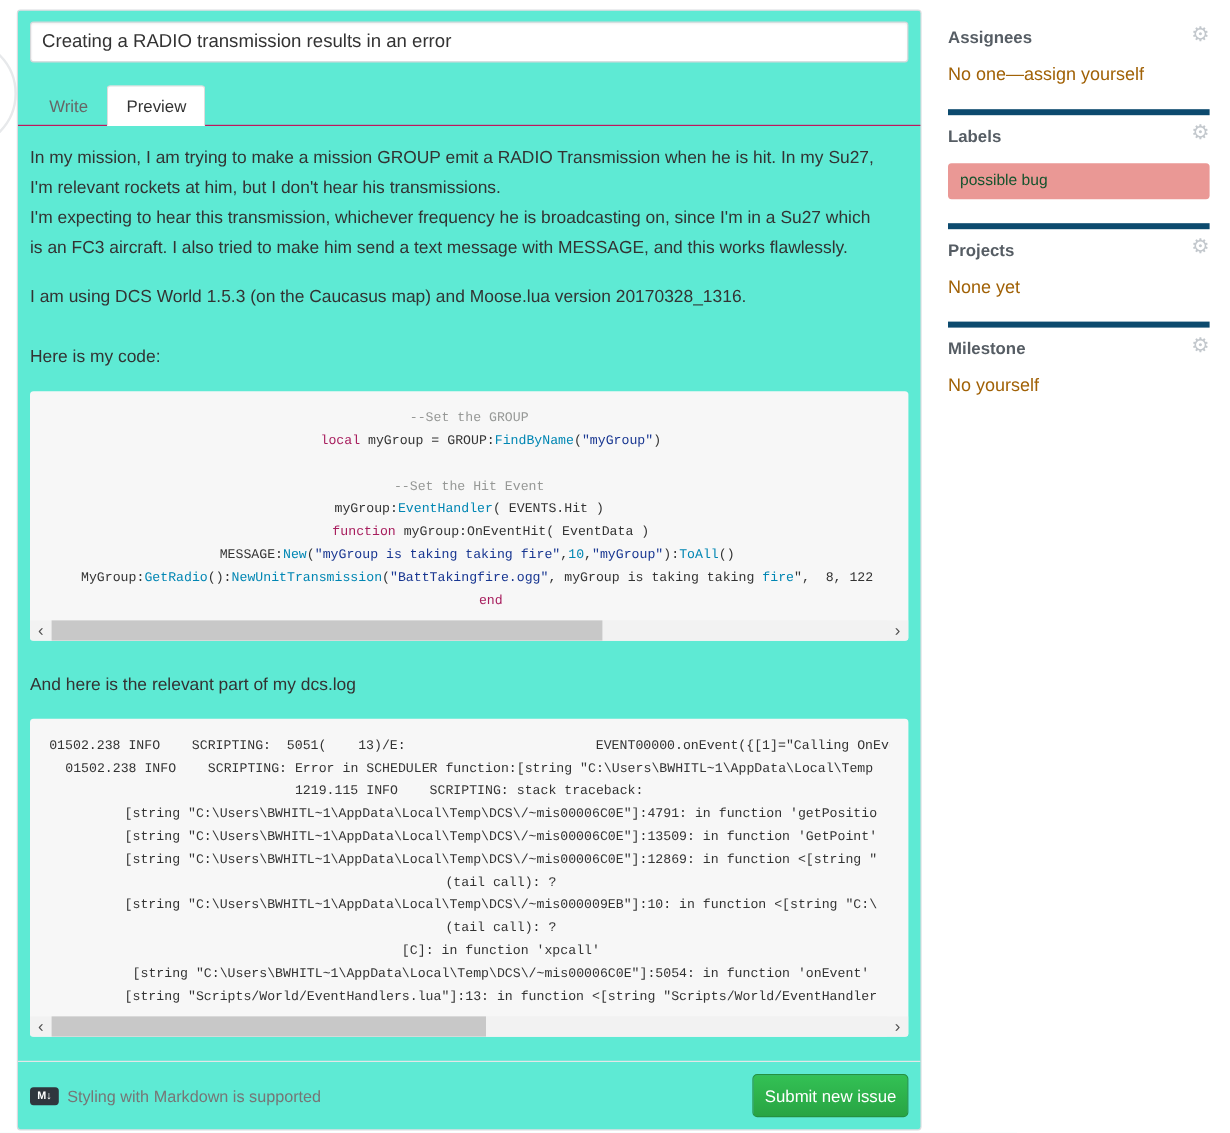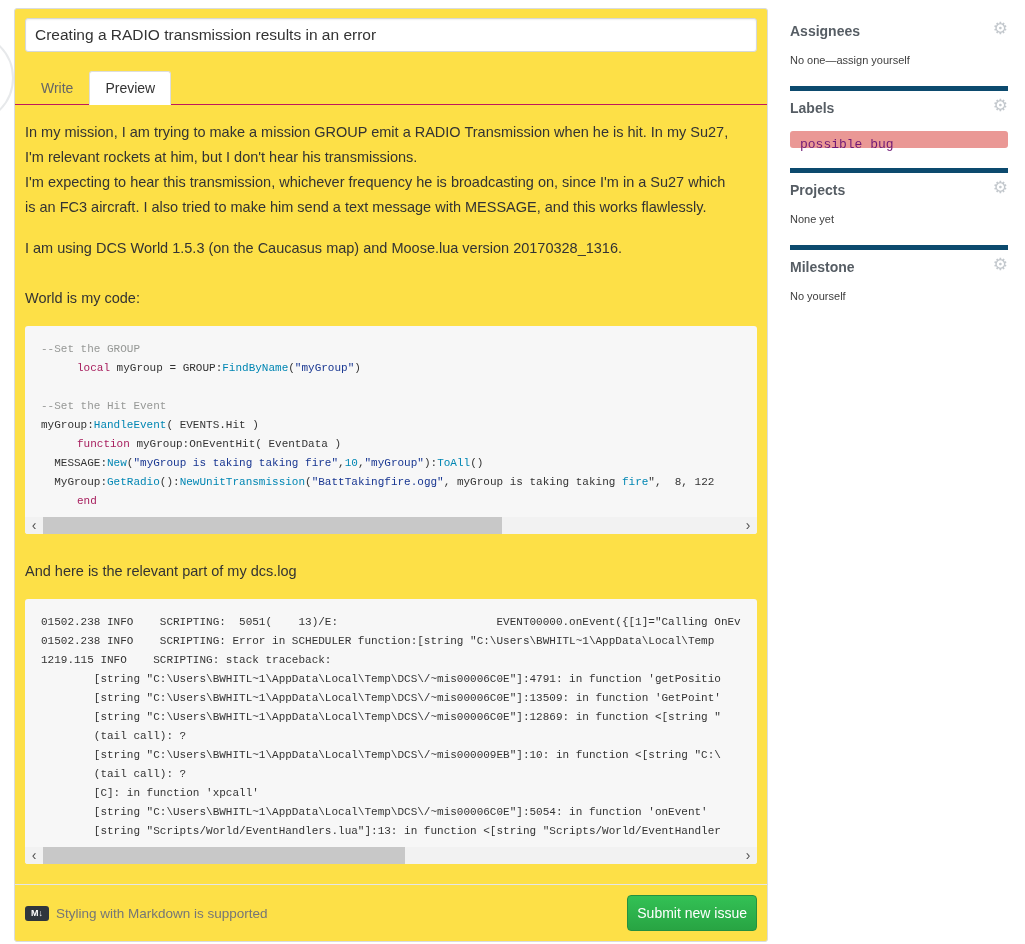--- a/index.html
+++ b/index.html
@@ -6,21 +6,21 @@
   html,body { width:1025px; height:944px; background:#fff; overflow:hidden;
     font-family:"Liberation Sans", sans-serif; color:#333; }
   .page { position:relative; width:1025px; height:944px; }
 
   
   .left-arc { position:absolute; left:-78px; top:32px; width:92px; height:92px;
     border-radius:50%; border:2px solid #e7e9eb; }
 
   
   .issue-box { position:absolute; left:14px; top:8px; width:754px;
-    background:#fde047; border:1px solid #d9dcdf; border-radius:3px; }
+    background:#5eead4; border:1px solid #d9dcdf; border-radius:3px; }
 
   .title-input { display:block; margin:9px 10px 0 10px; width:732px; height:34px;
     border:1px solid #d5d8da; border-radius:3px; background:#fff;
     box-shadow:inset 0 1px 2px rgba(0,0,0,0.06);
     padding:6px 9px; font-size:15.5px; color:#333;
     font-family:"Liberation Sans", sans-serif; outline:none; }
 
   .tabnav { display:flex; align-items:center; margin-top:19px; padding-left:10px;
     border-bottom:1px solid #be185d; }
   .tab { padding:8px 15px; font-size:14px; color:#666; border:1px solid transparent;
@@ -29,21 +29,21 @@
 
   .preview-body { padding:15px 10px 0 10px; }
   .md p { font-size:14.5px; line-height:25px; color:#333; }
   .p-line { white-space:nowrap; overflow:hidden; }
   .md .spacer { height:16px; }
   .md .spacer-lg { height:25px; }
 
   
   .codewrap { margin-top:15px; background:#f7f7f7; border-radius:3px; overflow:hidden; }
   .codebody { padding:14px 16px 6px 16px; overflow:hidden;
-    font-family:"Liberation Mono", monospace; font-size:11px; line-height:19px; color:#333; }
+    font-family:"Liberation Mono", monospace; font-size:11px; line-height:19px; color:#333;text-align:center; }
   .code-line { white-space:pre; overflow:hidden; }
   .tk-comment { color:#969896; }
   .tk-keyword { color:#a71d5d;margin-left:36px; }
   .tk-func    { color:#0086b3; }
   .tk-string  { color:#183691; }
   .tk-num     { color:#0086b3; }
 
   
   .hscroll { display:flex; align-items:stretch; height:17px; background:#f2f2f2; }
   .hs-arrow { width:18px; display:flex; align-items:center; justify-content:center;
@@ -61,26 +61,26 @@
   .submit-btn { background:linear-gradient(#33c155, #28a443); color:#fff;
     border:1px solid #249140; border-radius:4px; padding:9px 9px;
     font-size:14px; font-weight:normal; font-family:"Liberation Sans", sans-serif;
     cursor:pointer; }
 
   
   .sidebar { position:absolute; left:790px; top:14px; width:218px; }
   .sb-section { position:relative; padding:9px 0 20px 0; border-bottom:5px solid #0c4a6e; }
   .sb-section.last { border-bottom:none; }
   .sb-title { font-size:14px; font-weight:bold; color:#565d64; }
-  .sb-body { margin-top:15px; font-size:11px; color:#404040; }
+  .sb-body { margin-top:15px; font-size:15px; color:#a16207; }
   .gear { position:absolute; right:0; top:6px; font-size:17px; color:#c3c8cd;
     cursor:pointer; line-height:1; }
-  .label-chip { margin-top:15px; width:218px; height:17px; line-height:27px;
+  .label-chip { margin-top:15px; width:218px; height:30px; line-height:27px;
     background:#ea9895; border-radius:3px; padding-left:10px; font-size:13px;
-    color:#701a75; cursor:pointer;font-family:Liberation Mono, monospace; }
+    color:#14532d; cursor:pointer; }
 </style>
 </head>
 <body>
 
 <div class="page">
 
   <div class="left-arc"></div>
 
   <div class="issue-box">
 
@@ -97,29 +97,29 @@
         <span class="p-line" style="display:block">In my mission, I am trying to make a mission GROUP emit a RADIO Transmission when he is hit. In my Su27,</span>
         <span class="p-line" style="display:block">I'm relevant rockets at him, but I don't hear his transmissions.</span>
         <span class="p-line" style="display:block">I'm expecting to hear this transmission, whichever frequency he is broadcasting on, since I'm in a Su27 which</span>
         <span class="p-line" style="display:block">is an FC3 aircraft. I also tried to make him send a text message with MESSAGE, and this works flawlessly.</span>
       </p>
 
       <div class="spacer"></div>
       <p class="p-line">I am using DCS World 1.5.3 (on the Caucasus map) and Moose.lua version 20170328_1316.</p>
 
       <div class="spacer-lg"></div>
-      <p>World is my code:</p>
+      <p>Here is my code:</p>
 
       <div class="codewrap">
         <div class="codebody">
             <div class="code-line"><span class="tk-comment">--Set the GROUP</span></div>
             <div class="code-line"><span class="tk-keyword">local</span><span> myGroup = GROUP:</span><span class="tk-func">FindByName</span><span>(</span><span class="tk-string">"myGroup"</span><span>)</span></div>
             <div class="code-line">&nbsp;</div>
             <div class="code-line"><span class="tk-comment">--Set the Hit Event</span></div>
-            <div class="code-line"><span>myGroup:</span><span class="tk-func">HandleEvent</span><span>( EVENTS.Hit )</span></div>
+            <div class="code-line"><span>myGroup:</span><span class="tk-func">EventHandler</span><span>( EVENTS.Hit )</span></div>
             <div class="code-line"><span class="tk-keyword">function</span><span> myGroup:OnEventHit( EventData )</span></div>
             <div class="code-line"><span>  MESSAGE:</span><span class="tk-func">New</span><span>(</span><span class="tk-string">"myGroup is taking taking fire"</span><span>,</span><span class="tk-num">10</span><span>,</span><span class="tk-string">"myGroup"</span><span>):</span><span class="tk-func">ToAll</span><span>()</span></div>
             <div class="code-line"><span>  MyGroup:</span><span class="tk-func">GetRadio</span><span>():</span><span class="tk-func">NewUnitTransmission</span><span>(</span><span class="tk-string">"BattTakingfire.ogg"</span><span>, myGroup is taking taking </span><span class="tk-func">fire</span><span>",  8, 122</span></div>
             <div class="code-line"><span class="tk-keyword">end</span></div>
           </div>
         <div class="hscroll">
           <span class="hs-arrow">‹</span>
           <div class="hs-track">
             <div class="hs-thumb" style="width: 66%;"></div>
           </div>

